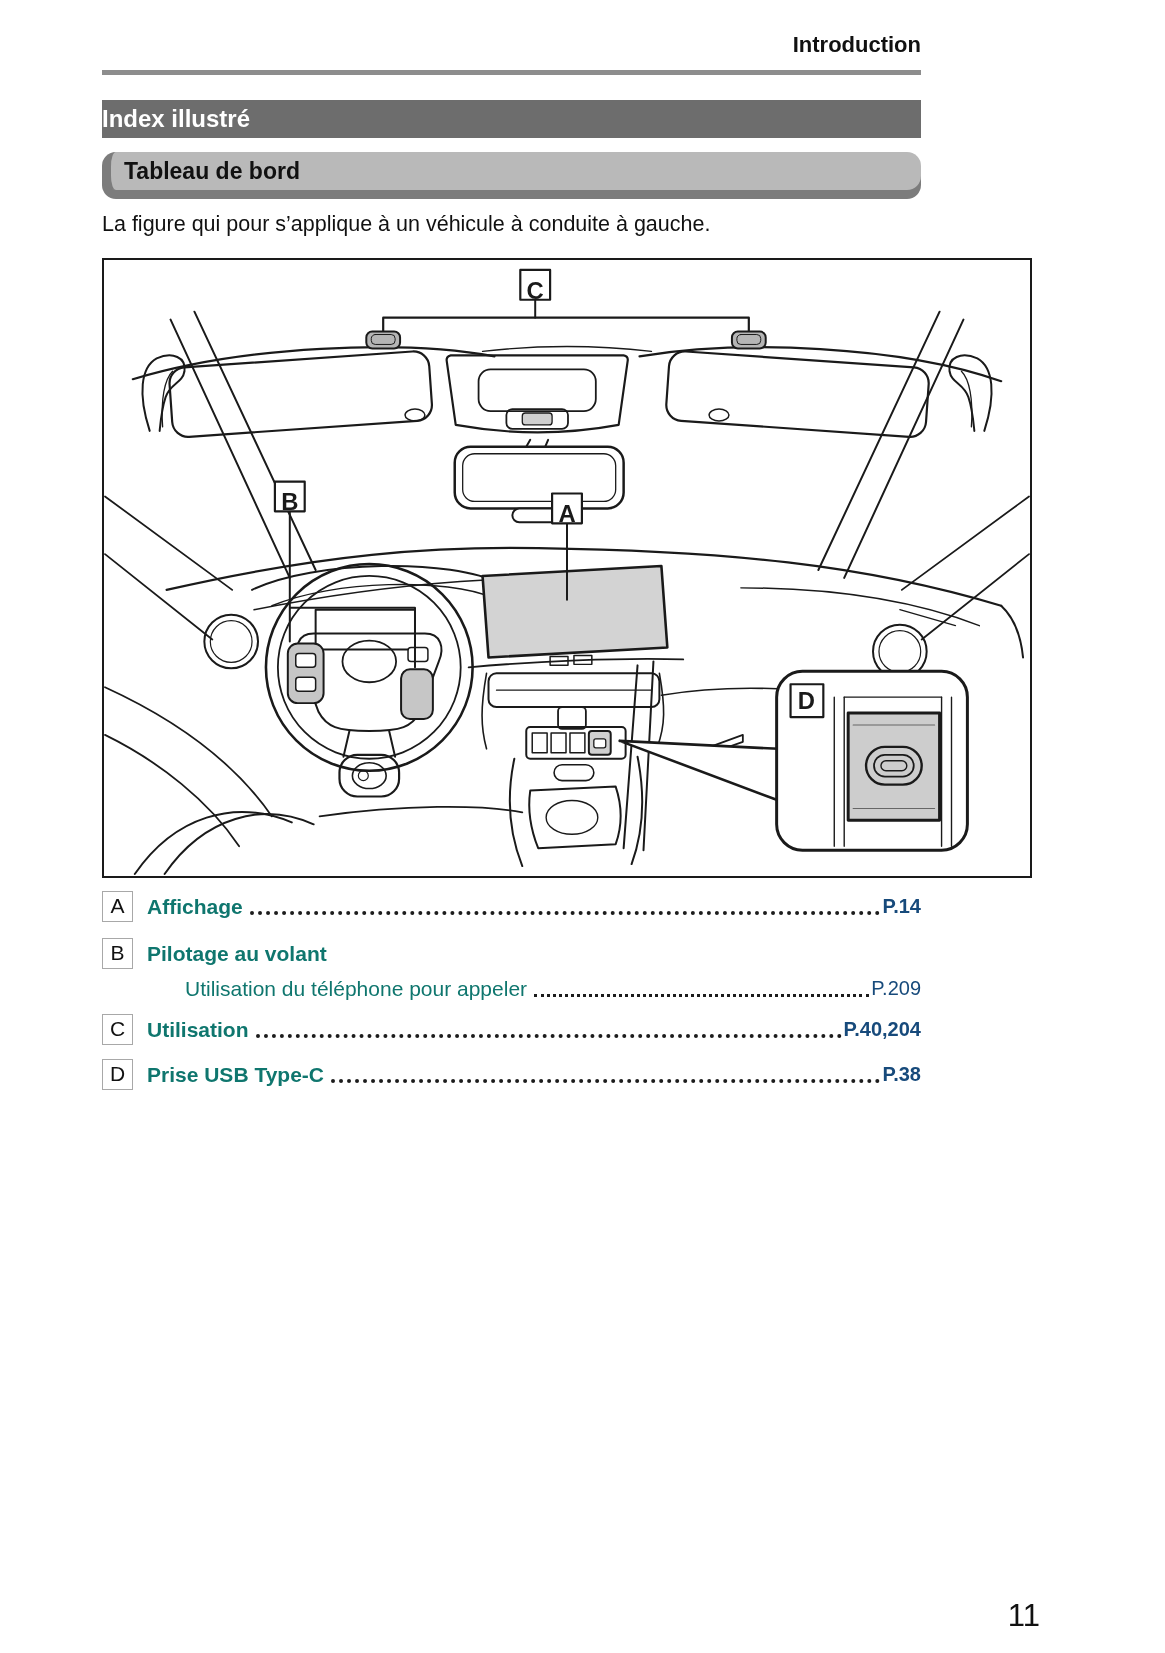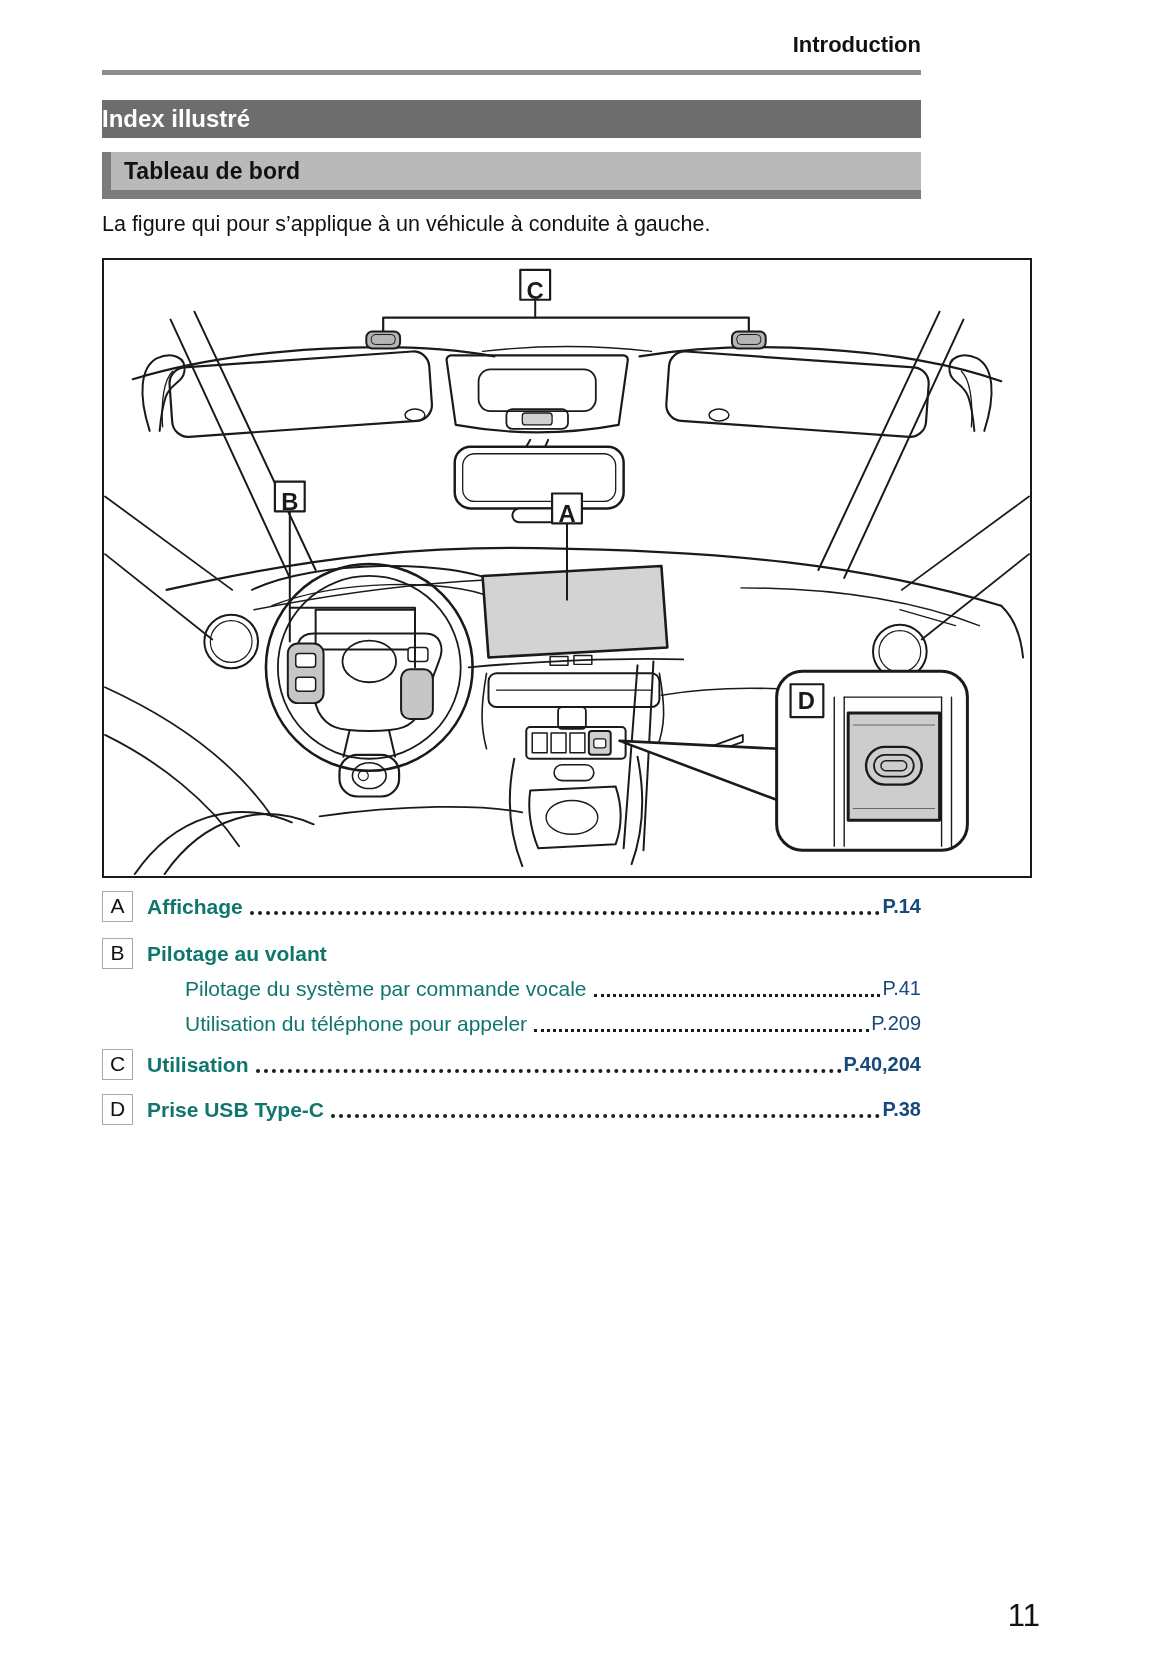--- a/index.html
+++ b/index.html
@@ -27,21 +27,21 @@
   .banner1{
     margin-top:25px;height:38px;background:#6d6d6d;
     color:#ffffff;font-size:24px;font-weight:bold;line-height:38px;
     box-sizing:border-box;
   }
   .banner2{
     margin-top:14px;height:38px;background:#b9b9b9;
     border-left:9px solid #7c7c7c;
     box-shadow:0 9px 0 #7c7c7c;
     color:#111;font-size:23px;font-weight:bold;line-height:38px;
-    padding-left:13px;box-sizing:border-box;
+    padding-left:13px;box-sizing:border-box;border-radius:14px;
   }
   .intro{
     margin-top:21px;font-size:21.5px;line-height:26px;color:#111;
   }
   .figure{
     margin-top:21px;width:930px;height:620px;
     border:2px solid #1a1a1a;box-sizing:border-box;
     background:#fff;
   }
   .figure svg{display:block;width:100%;height:100%;}
@@ -274,25 +274,20 @@
         <div class="dots"></div>
         <div class="pref">P.14</div>
       </div>
 
       <div class="idx-row row-b">
         <div class="badge">B</div>
         <div class="lbl">Pilotage au volant</div>
       </div>
 
       <div class="sub">
-        <div class="idx-row sub2">
-          <div class="lbl">Pilotage du système par commande vocale</div>
-          <div class="dots thin"></div>
-          <div class="pref reg">P.41</div>
-        </div>
         <div class="idx-row sub3">
           <div class="lbl">Utilisation du téléphone pour appeler</div>
           <div class="dots thin"></div>
           <div class="pref reg">P.209</div>
         </div>
       </div>
 
       <div class="idx-row row-c">
         <div class="badge">C</div>
         <div class="lbl">Utilisation</div>

